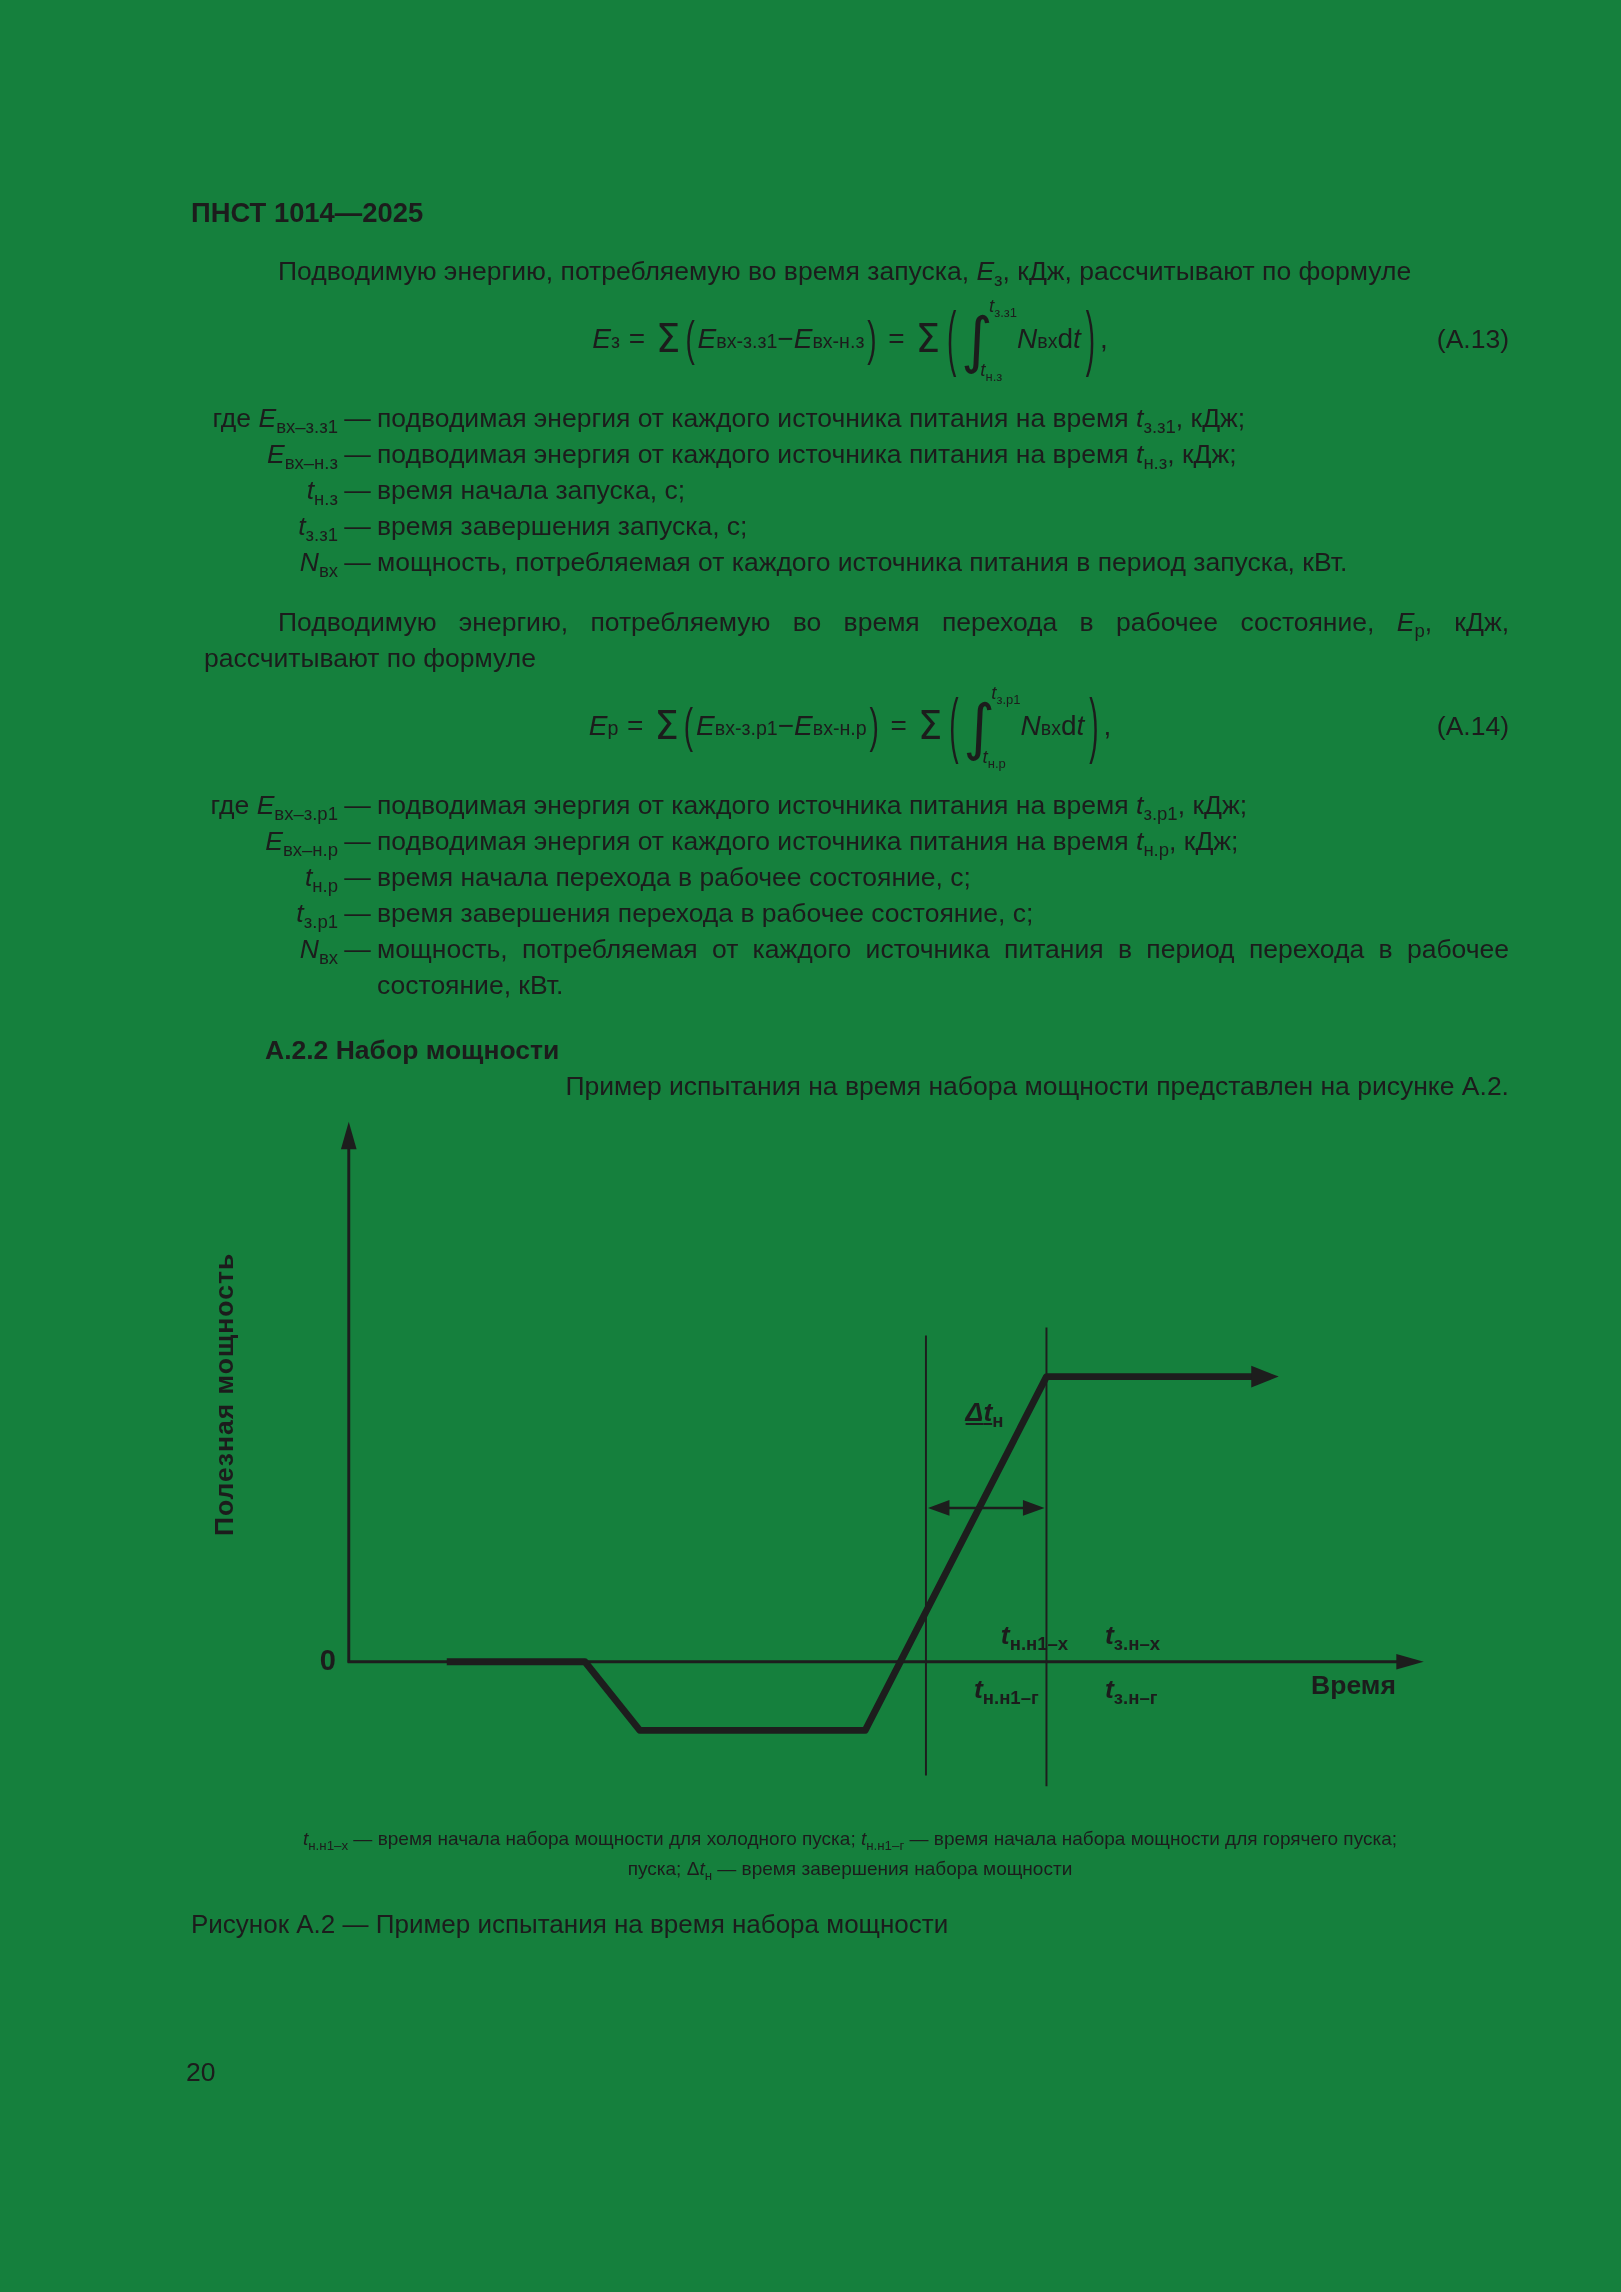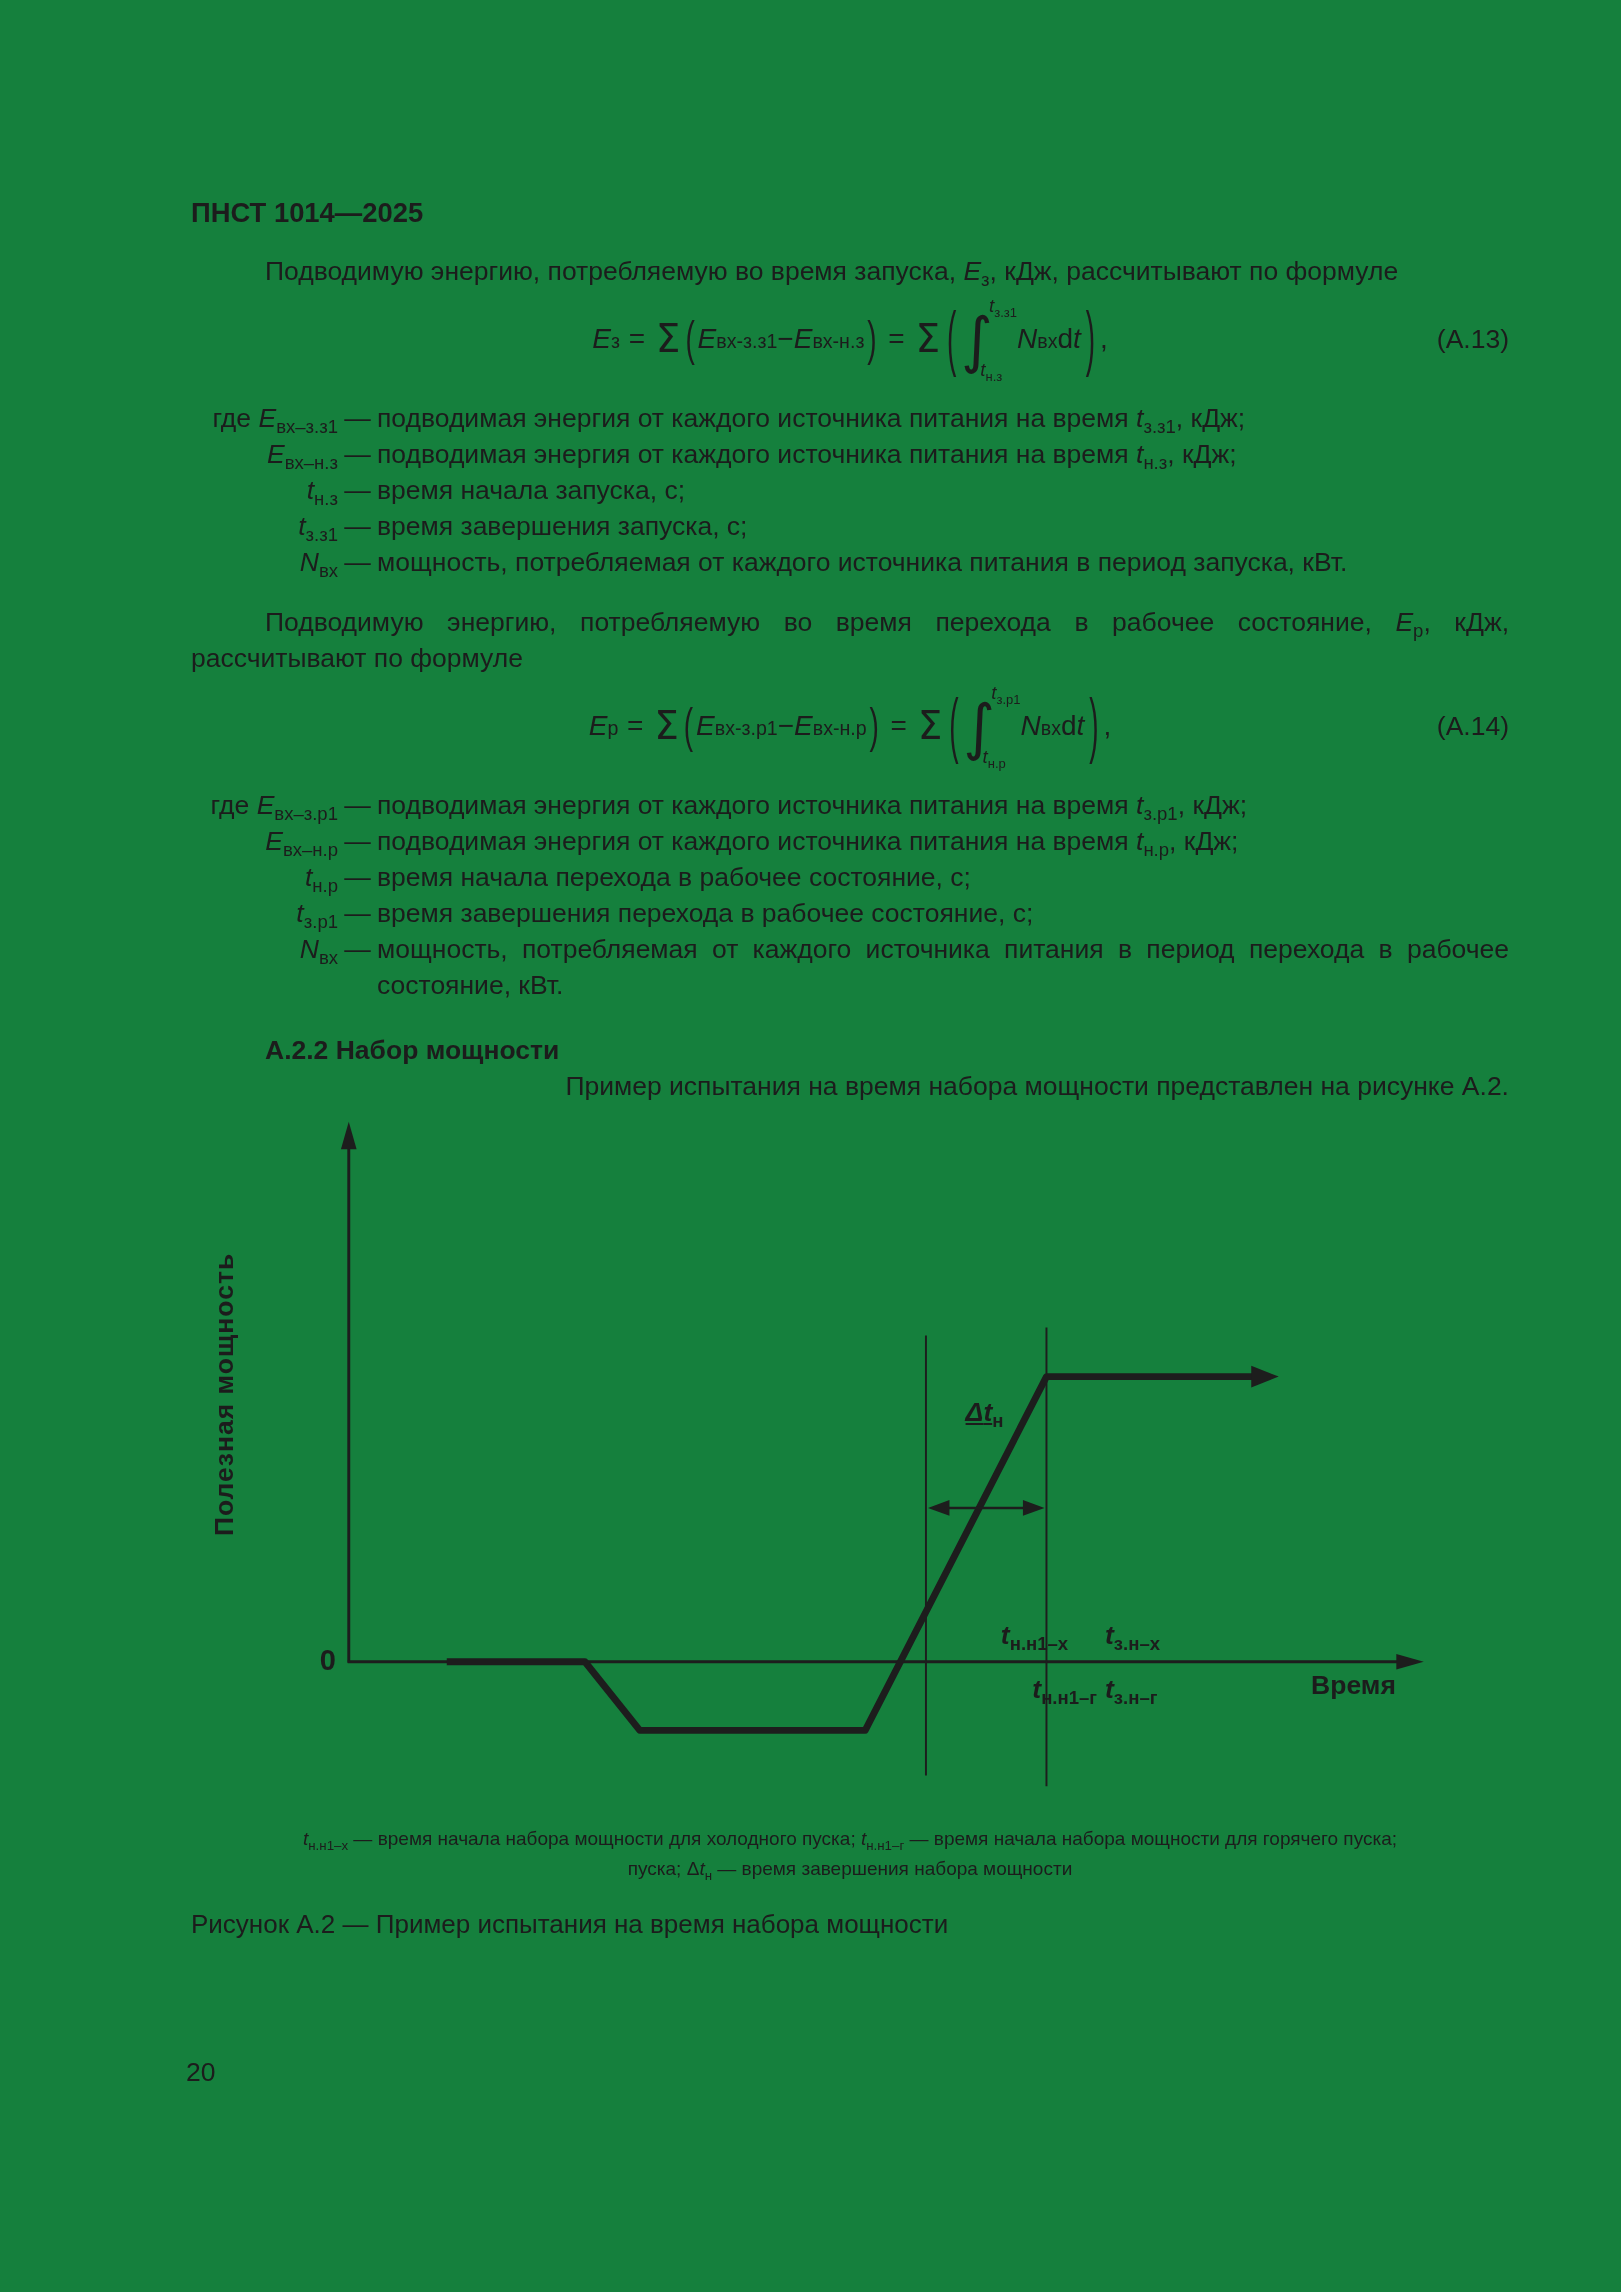--- a/index.html
+++ b/index.html
@@ -10,21 +10,21 @@
     background:#15803d;
     color:#1c1c1c;
     font-family:"Liberation Sans", sans-serif;
     font-size:26.5px;
     line-height:36px;
     overflow:hidden;
     box-sizing:border-box;
     padding:196px 112px 0 191px;
   }
   .hdr{font-weight:bold;font-size:27.4px;line-height:33px;}
-  .para{text-align:justify;text-indent:74px;margin-top:23.5px;}
+  .para{text-align:justify;text-indent:74px;margin-top:23.5px;margin-left:13px;}
   .para.noj{text-align:right;}
   
   .formula-row{position:relative;height:94px;display:flex;align-items:center;justify-content:center;margin-top:3.9px;}
   .formula{display:flex;align-items:center;font-size:28px;}
   .formula .fx{display:inline-flex;align-items:baseline;}
   .formula .op{margin:0 8.8px;}
   .sum{font-family:"DejaVu Sans", sans-serif;font-size:39px;margin:0 2px;}
   .bp{display:inline-block;font-weight:300;transform-origin:center;}
   .mp{transform:scaleY(1.75);margin:0 2.9px;}
   .lp{transform:scaleY(2.55);margin:0 4.9px;}
@@ -48,21 +48,21 @@
   .chart svg{position:absolute;left:0;top:0;}
   .chart .lbl{position:absolute;font-weight:bold;}
   .ylab{position:absolute;top:86px;left:11.8px;height:392px;width:41px;display:flex;align-items:center;justify-content:center;
         writing-mode:vertical-rl;transform:rotate(180deg);font-weight:bold;letter-spacing:1px;}
   .zero{left:106px;top:530px;width:39px;text-align:right;font-size:29px;}
   .xlab{left:1106px;top:555px;width:113px;text-align:center;}
   .dlab{left:747px;top:282px;width:93px;text-align:center;font-style:italic;text-decoration:underline;}
   .tl{position:absolute;font-weight:bold;font-style:italic;margin-left:48px;}
   .t1{left:735px;top:505px;width:121px;text-align:center;}
   .t2{left:866px;top:505px;width:108px;text-align:left;}
-  .t3{left:735px;top:559px;width:123px;text-align:right;}
+  .t3{left:735px;top:559px;width:123px;text-align:left;}
   .t4{left:866px;top:559px;width:108px;text-align:left;}
   .tl .sb,.dlab .sb{font-style:normal;}
   
   .fig-note{margin-top:26px;font-size:19px;line-height:30px;text-align:center;}
   .fig-title{margin-top:21.6px;font-size:26px;}
   .pagenum{position:absolute;left:186px;top:2054px;}
 </style>
 </head>
 <body>
 

